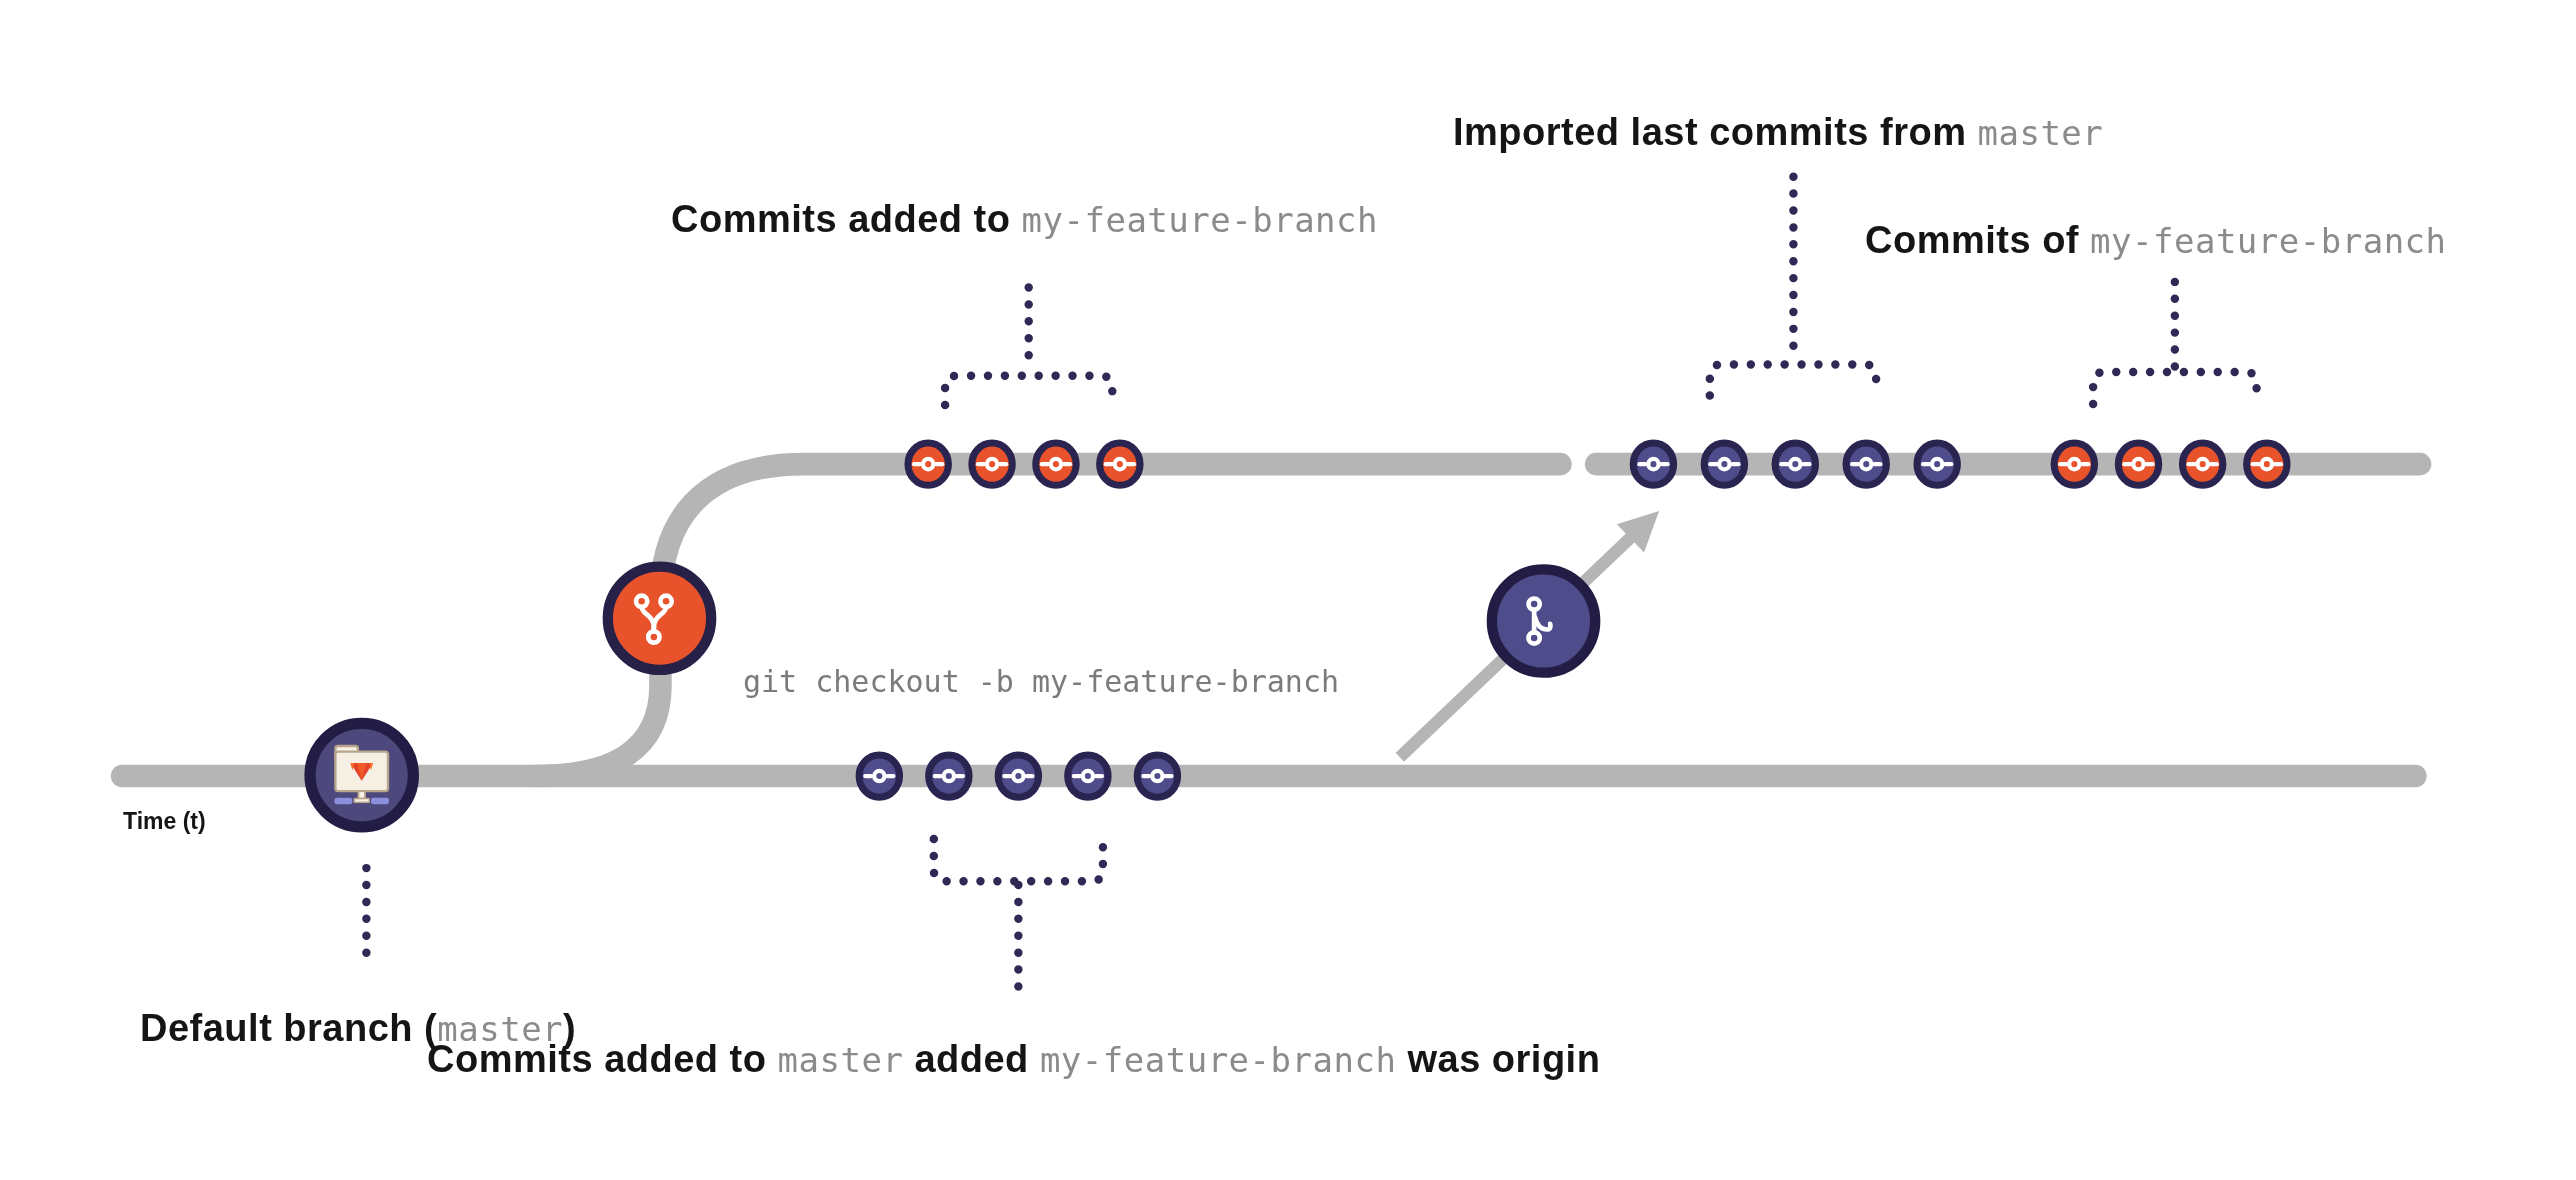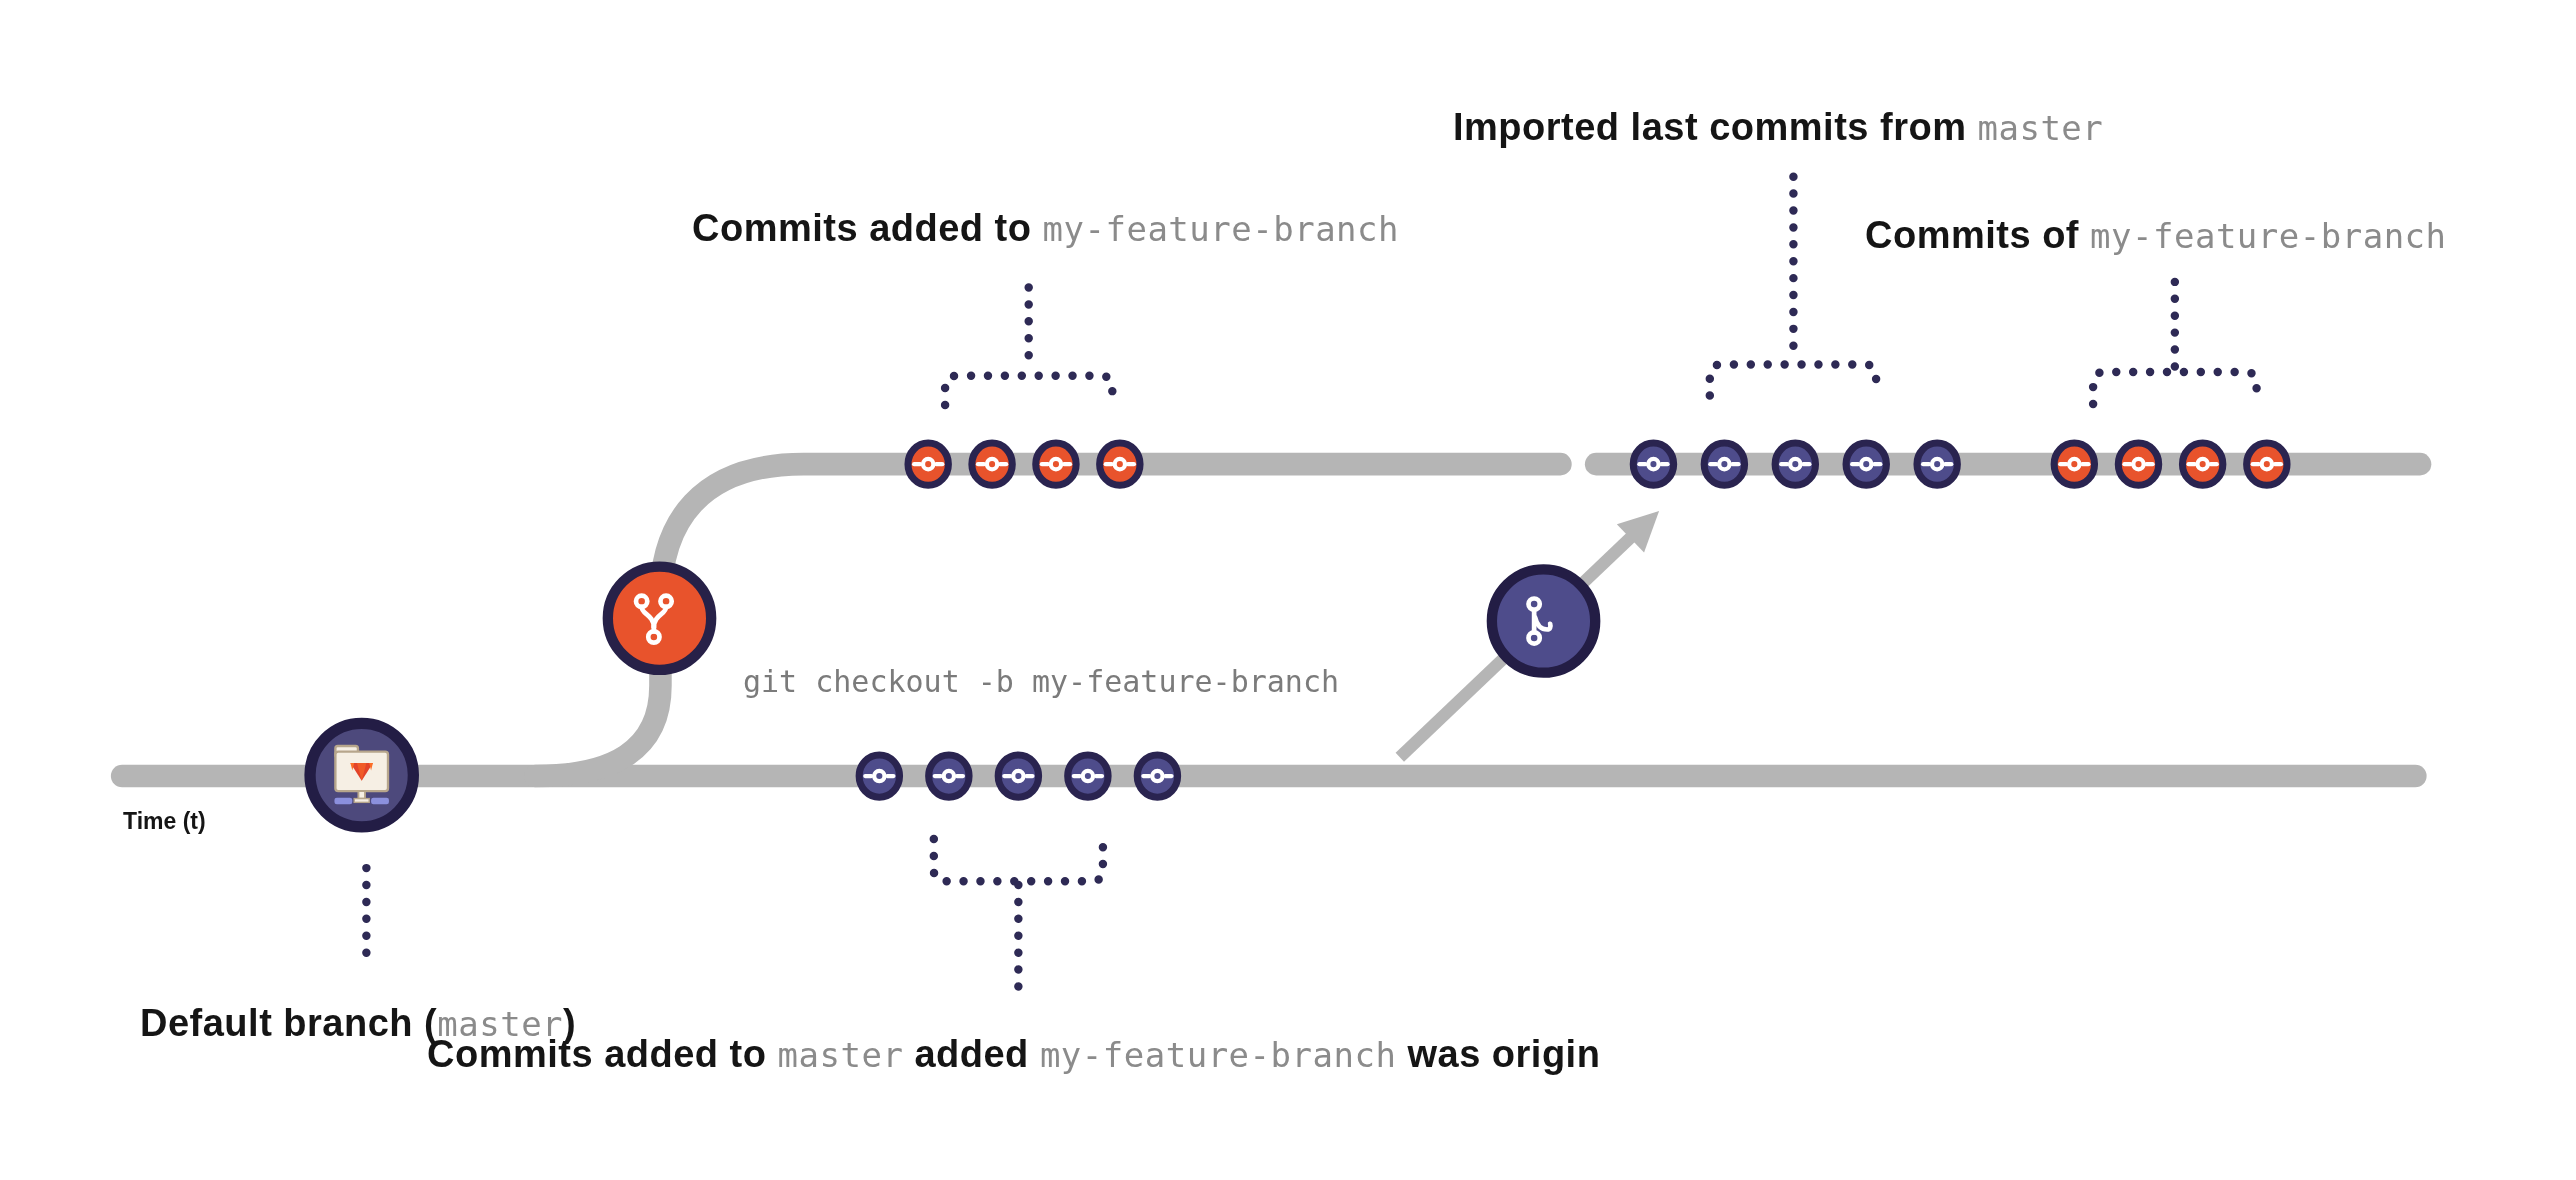--- a/index.html
+++ b/index.html
@@ -16,21 +16,21 @@
     font-family: "Liberation Sans", sans-serif;
   }
   #diagram-svg {
     position: absolute;
     left: 0;
     top: 0;
   }
   .label {
     position: absolute;
     white-space: nowrap;
-    line-height: 45px;
+    line-height: 54px;
     font-size: 38px;
     font-weight: 700;
     color: #151515;
     letter-spacing: 0.5px;
   }
   .label .code {
     font-family: "DejaVu Sans Mono", "Liberation Mono", monospace;
     font-weight: 400;
     font-size: 34px;
     color: #8b8b8b;
@@ -215,21 +215,21 @@
         <circle cx="0" cy="18" r="6"></circle>
         <path d="M 1 -4 C 3 5 8 9 14 9 C 17 9 18 6 17 3"></path>
       </g>
     </g>
   </svg>
 
   <div class="label" style="left:1453px; top:105px;">
     <span>Imported last commits from </span><span class="code">master</span>
   </div>
 
-  <div class="label" style="left:671px; top:206px;margin-left:21px;">
+  <div class="label" style="left:671px; top:192px;">
     <span>Commits added to </span><span class="code">my-feature-branch</span>
   </div>
 
   <div class="label" style="left:1865px; top:213px;">
     <span>Commits of </span><span class="code">my-feature-branch</span>
   </div>
 
   <div class="label" style="left:140px; top:1001px;">
     <span>Default branch (</span><span class="code">master</span><span>)</span>
   </div>

